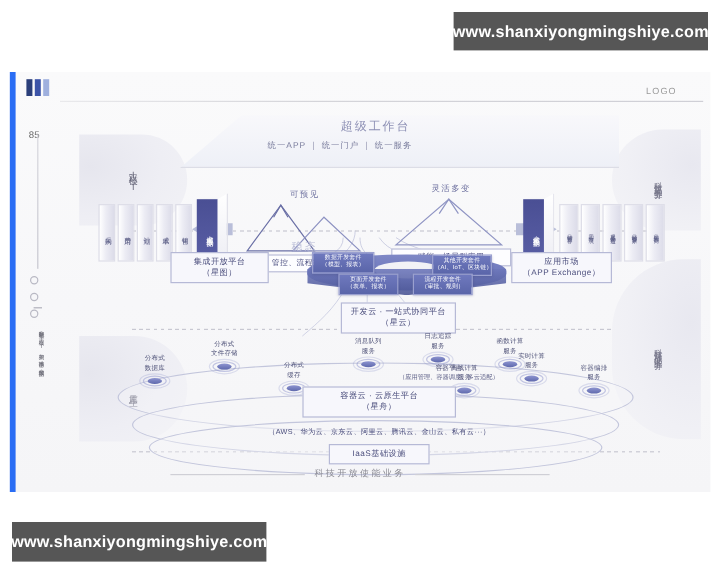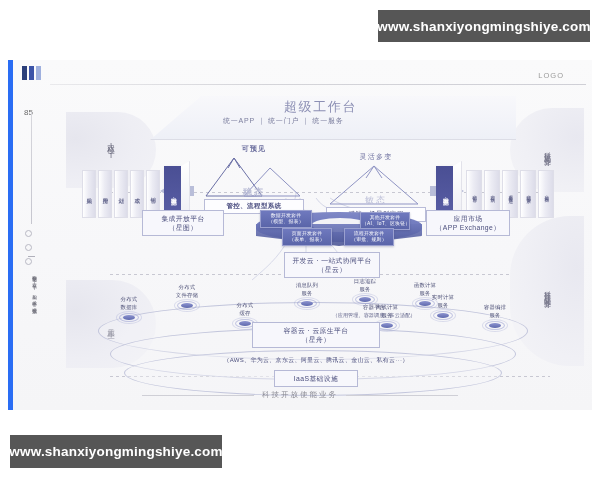--- a/index.html
+++ b/index.html
@@ -98,31 +98,31 @@
   #rblob2 { top:128px; height:150px; }
 
   
   #trapz {
     position:absolute; left:112px; top:8px; width:366px; height:44px;
     background: linear-gradient(180deg,#f8f8fb 0%, #eef0f7 100%);
     clip-path: polygon(14% 0%, 100% 0%, 100% 100%, 0% 100%);
     border-bottom:1px solid #dcdde6;
   }
   #trapz-title {
-    position:absolute; left:246px; top:10px; font-size:13px; color:#8c8fb4;
+    position:absolute; left:246px; top:10px; font-size:10px; color:#8c8fb4;
     letter-spacing:1.6px;
   }
   #trapz-sub {
     position:absolute; left:185px; top:28px; font-size:7px; color:#7b7e9e;
     letter-spacing:.8px; white-space:nowrap;
   }
 
   
   .mtn-grp { position:absolute; }
-  #mtn-left { left:166px; top:56px;font-weight:bold; }
+  #mtn-left { left:166px; top:69px; }
   #mtn-right{ left:288px; top:64px; }
   .mtn-cap { text-align:center; font-size:7px; color:#6f72a0; letter-spacing:1.2px; margin-bottom:2px;}
   .mtn-svg { display:block; }
   .mtn-word {
     position:absolute; left:0; right:0; top:30px; text-align:center;
     font-size:9px; color:#b9bcd6; letter-spacing:2px;
   }
   .mtn-box {
     margin-top:1px; border:1px solid #b9bcd8; background:#fdfdff;
     font-size:6.5px; color:#4d5082; text-align:center; padding:2px 3px;
@@ -333,21 +333,20 @@
         <div class="mtn-box">管控、流程型系统</div>
       </div>
 
       <div class="mtn-grp" id="mtn-right">
         <div class="mtn-cap">灵活多变</div>
         <div style="position:relative;width:100px;">
           <svg class="mtn-svg" width="100" height="42" viewBox="0 0 100 42">
             <polygon points="48,2 92,40 4,40" fill="none" stroke="#9095c4" stroke-width="1"></polygon>
             <polyline points="40,14 48,2 56,14" fill="none" stroke="#9095c4" stroke-width="1"></polyline>
           </svg>
-          <div class="mtn-word">敏态</div>
         </div>
         <div class="mtn-box">赋能、场景型应用</div>
       </div>
 
       <svg id="arrowL" viewBox="0 0 34 14">
         <polygon points="34,2 12,2 12,0 0,7 12,14 12,12 34,12" fill="#b9bed9"></polygon>
       </svg>
       <svg id="arrowR" viewBox="0 0 34 14">
         <polygon points="0,2 22,2 22,0 34,7 22,14 22,12 0,12" fill="#b9bed9"></polygon>
       </svg>

